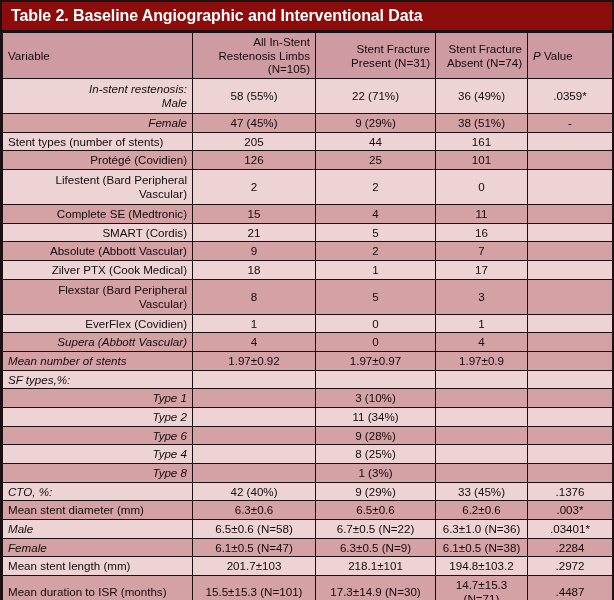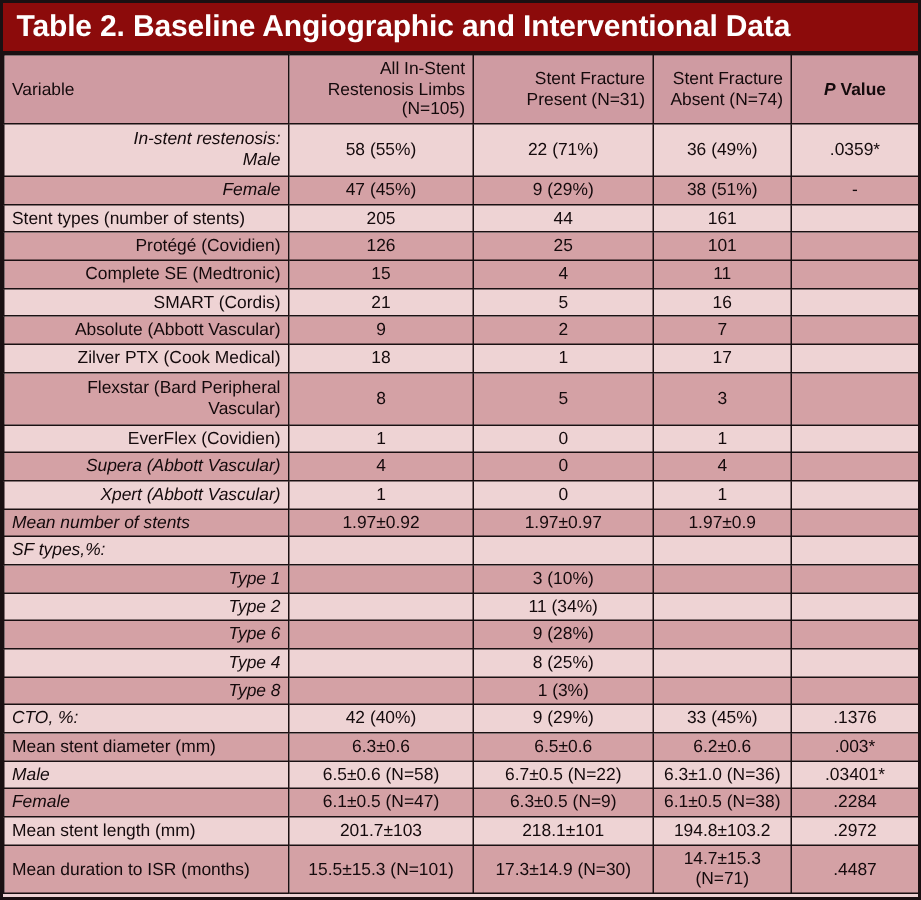--- a/index.html
+++ b/index.html
@@ -19,21 +19,21 @@
     box-sizing: border-box;
     border: 2px solid #1a1012;
     background: #eed3d4;
     display: flex;
     flex-direction: column;
   }
   .title-bar {
     background: #8c0b0b;
     color: #ffffff;
     font-weight: bold;
-    font-size: 20px;
+    font-size: 16px;
     line-height: 1;
     padding: 6px 0 6px 9px;
     letter-spacing: -0.1px;
     border-bottom: 2px solid #1a1012;
     flex: 0 0 auto;
   }
   table.grid {
     border-collapse: collapse;
     width: 100%;
     table-layout: fixed;
@@ -61,22 +61,21 @@
     text-align: right;
     vertical-align: top;
     padding-top: 4px;
     padding-bottom: 4px;
     height: 34px;
   }
   thead th.var-head {
     text-align: left;
   }
   thead th.p-head {
-    text-align: center;
-    font-weight: bold;
+    text-align: left;
   }
   .ital { font-style: italic; }
 
   tbody tr.light td { background: #eed3d4; }
   tbody tr.dark  td { background: #d4a1a5; }
 
   td.lbl        { text-align: left; }
   td.lbl-r      { text-align: right; margin-top: 20px; }
   td.val        { text-align: center; }
   td.val-empty  { text-align: center; }
@@ -129,20 +128,27 @@
           <td class="val">161</td>
           <td class="val-empty"></td>
         </tr>
         <tr class="dark">
           <td class="lbl-r">Protégé (Covidien)</td>
           <td class="val">126</td>
           <td class="val">25</td>
           <td class="val">101</td>
           <td class="val-empty"></td>
         </tr>
+        <tr class="light">
+          <td class="lbl-r tall">Lifestent (Bard Peripheral<br>Vascular)</td>
+          <td class="val tall">2</td>
+          <td class="val tall">2</td>
+          <td class="val tall">0</td>
+          <td class="val-empty tall"></td>
+        </tr>
         <tr class="dark">
           <td class="lbl-r">Complete SE (Medtronic)</td>
           <td class="val">15</td>
           <td class="val">4</td>
           <td class="val">11</td>
           <td class="val-empty"></td>
         </tr>
         <tr class="light">
           <td class="lbl-r">SMART (Cordis)</td>
           <td class="val">21</td>
@@ -178,27 +184,20 @@
           <td class="val">1</td>
           <td class="val-empty"></td>
         </tr>
         <tr class="dark">
           <td class="lbl-r ital">Supera (Abbott Vascular)</td>
           <td class="val">4</td>
           <td class="val">0</td>
           <td class="val">4</td>
           <td class="val-empty"></td>
         </tr>
-        <tr class="light">
-          <td class="lbl-r ital">Xpert (Abbott Vascular)</td>
-          <td class="val">1</td>
-          <td class="val">0</td>
-          <td class="val">1</td>
-          <td class="val-empty"></td>
-        </tr>
         <tr class="dark">
           <td class="lbl ital">Mean number of stents</td>
           <td class="val">1.97±0.92</td>
           <td class="val">1.97±0.97</td>
           <td class="val">1.97±0.9</td>
           <td class="val-empty"></td>
         </tr>
         <tr class="light">
           <td class="lbl ital">SF types,%:</td>
           <td class="val-empty"></td>

